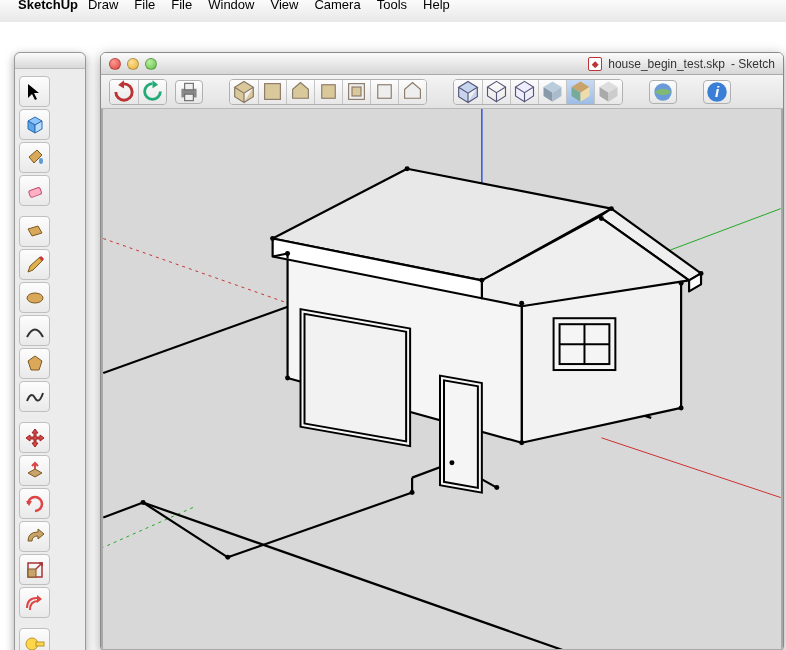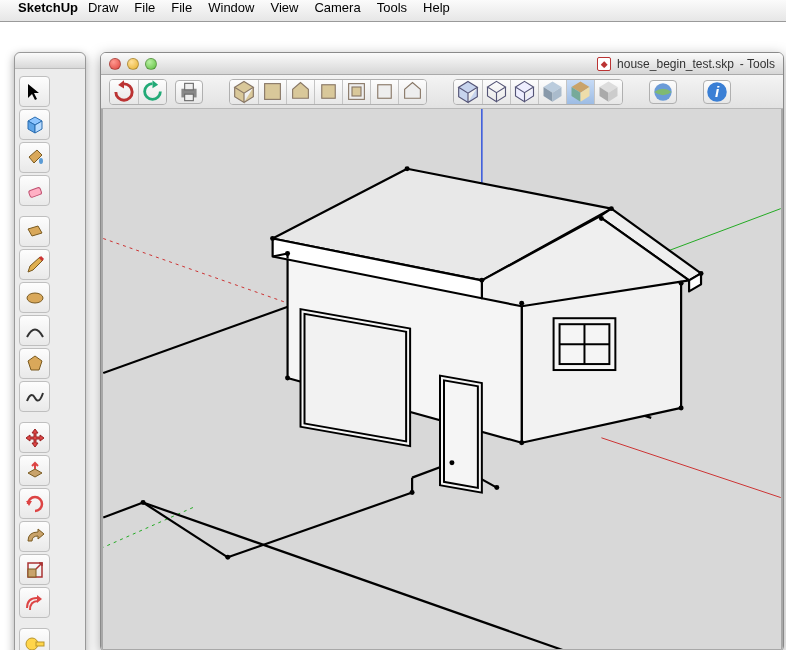--- a/index.html
+++ b/index.html
@@ -1,19 +1,19 @@
 <!DOCTYPE html>
 <html><head>
 <meta charset="utf-8">
 <style>
 * { box-sizing: border-box; margin: 0; padding: 0; font-family: "Lucida Grande", Arial, sans-serif; }
 body { width: 786px; height: 650px; background: #fff; overflow: hidden; position: relative; }
 
 
-.menubar { height: 22px; background: linear-gradient(#fbfbfb,#e6e6e6); border-bottom: 1px solid #9a9a9a; display: flex; align-items: flex-start; padding: 0 8px; font-size: 13px; gap: 0; }
+.menubar { height: 22px; background: linear-gradient(#fbfbfb,#e6e6e6); border-bottom: 1px solid #9a9a9a; display: flex; align-items: flex-end; padding: 12px 8px; font-size: 13px; gap: 0; }
 .menubar .apple { font-size: 15px; margin-right: 10px; }
 .menubar .appname { font-weight: bold; margin-right: 10px; }
 .menubar .menu { margin-right: 16px; cursor: default; }
 
 
 .desk { position: absolute; top: 22px; left: 0; right: 0; bottom: 0; background: #fff; }
 
 
 .palette {
   position: absolute; top: 30px; left: 14px; width: 72px;
@@ -190,21 +190,21 @@
   <div class="docwin">
     <div class="doc-title">
       <div class="traffic">
         <span class="tr-close"></span>
         <span class="tr-min"></span>
         <span class="tr-max"></span>
       </div>
       <div class="fname">
         <span class="skpicon">◆</span>
         <span>house_begin_test.skp</span>
-        <span> - Tools</span>
+        <span> - Sketch</span>
       </div>
     </div>
 
     <div class="tbar">
       <div class="tgroup">
         <div class="tbtn">
             <svg viewBox="0 0 24 24">
               <path d="M12 5 A7 7 0 1 1 5 12" fill="none" stroke="#b33" stroke-width="2.5"></path>
               <path d="M12 2 L7 6 L12 9 Z" fill="#b33"></path>
             </svg>

